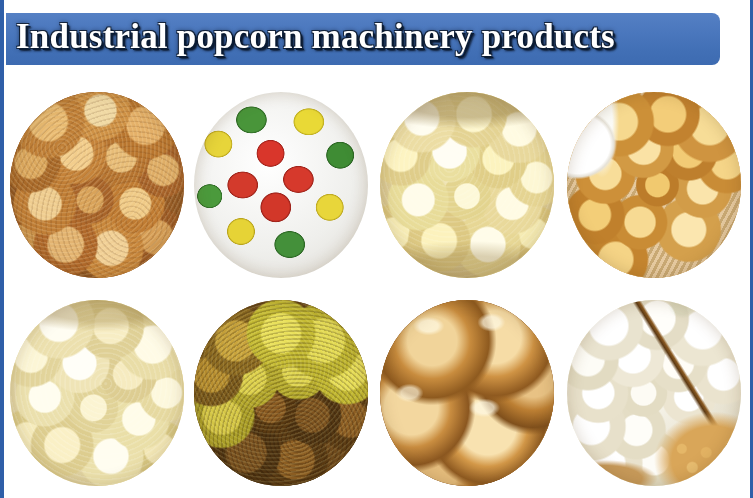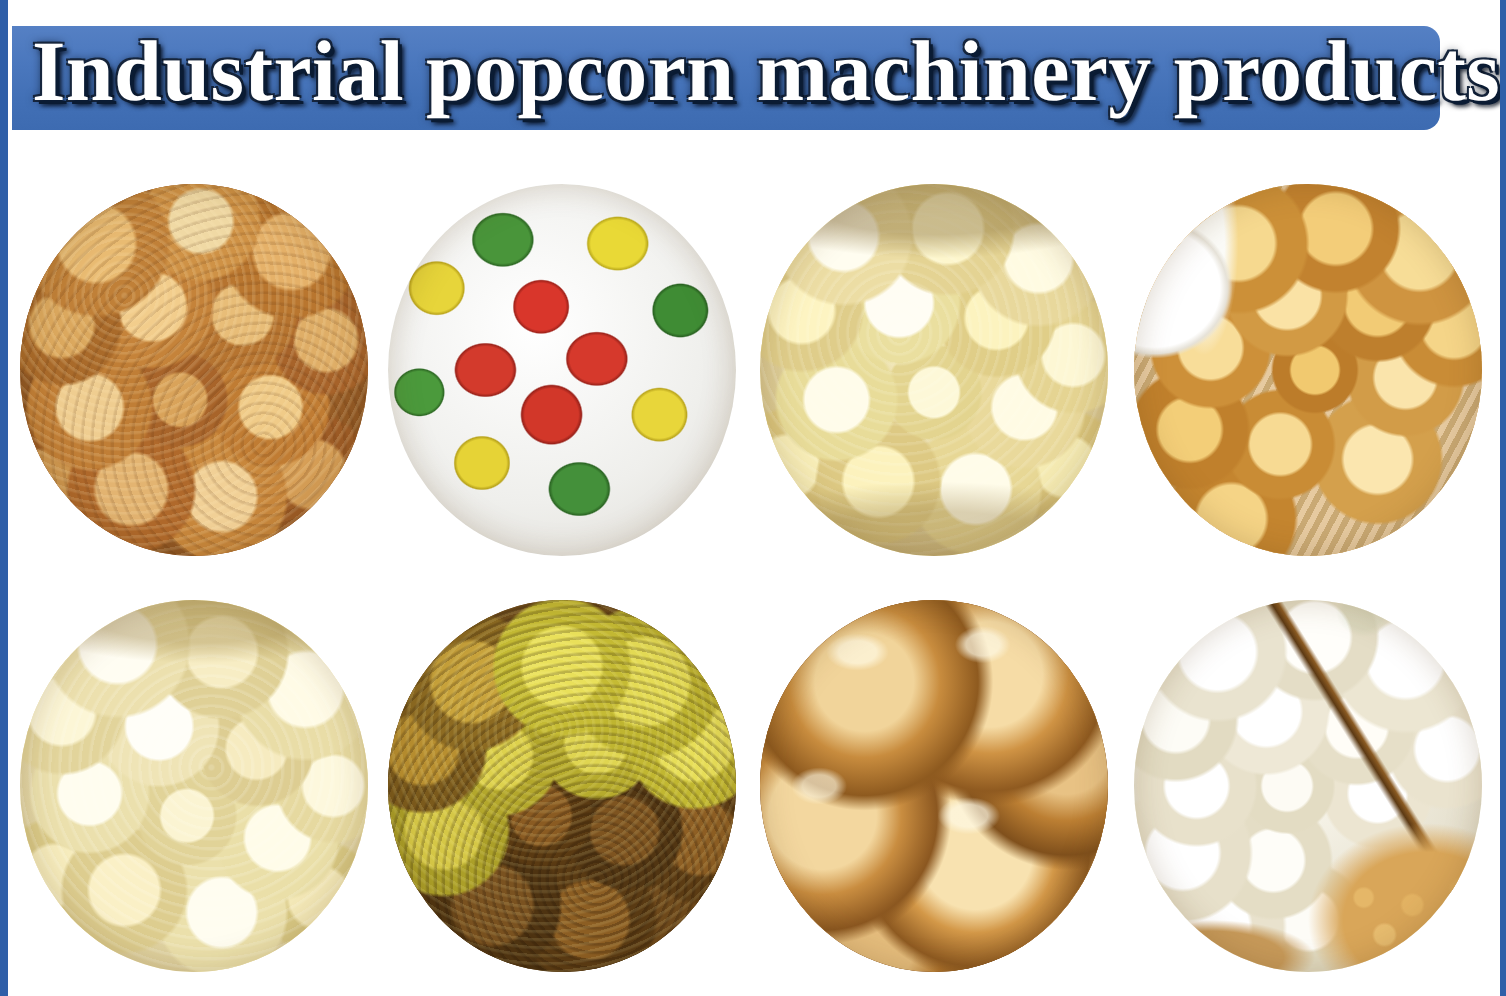--- a/index.html
+++ b/index.html
@@ -36,21 +36,21 @@
   }
   #banner-title {
     position: absolute;
     left: 10px;
     top: -1px;
     width: 700px;
     height: 52px;
     line-height: 50px;
     font-family: "Liberation Serif", serif;
     font-weight: bold;
-    font-size: 43px;
+    font-size: 35px;
     letter-spacing: 0.2px;
     color: #ffffff;
     white-space: nowrap;
     text-shadow:
        2px 2px 0 #0a1b33,
        3px 3px 2px rgba(6,14,28,0.85),
       -1px -1px 0 #16253c,
        1px -1px 0 #16253c,
       -1px  1px 0 #16253c,
        0 0 5px rgba(4,12,26,0.75);

